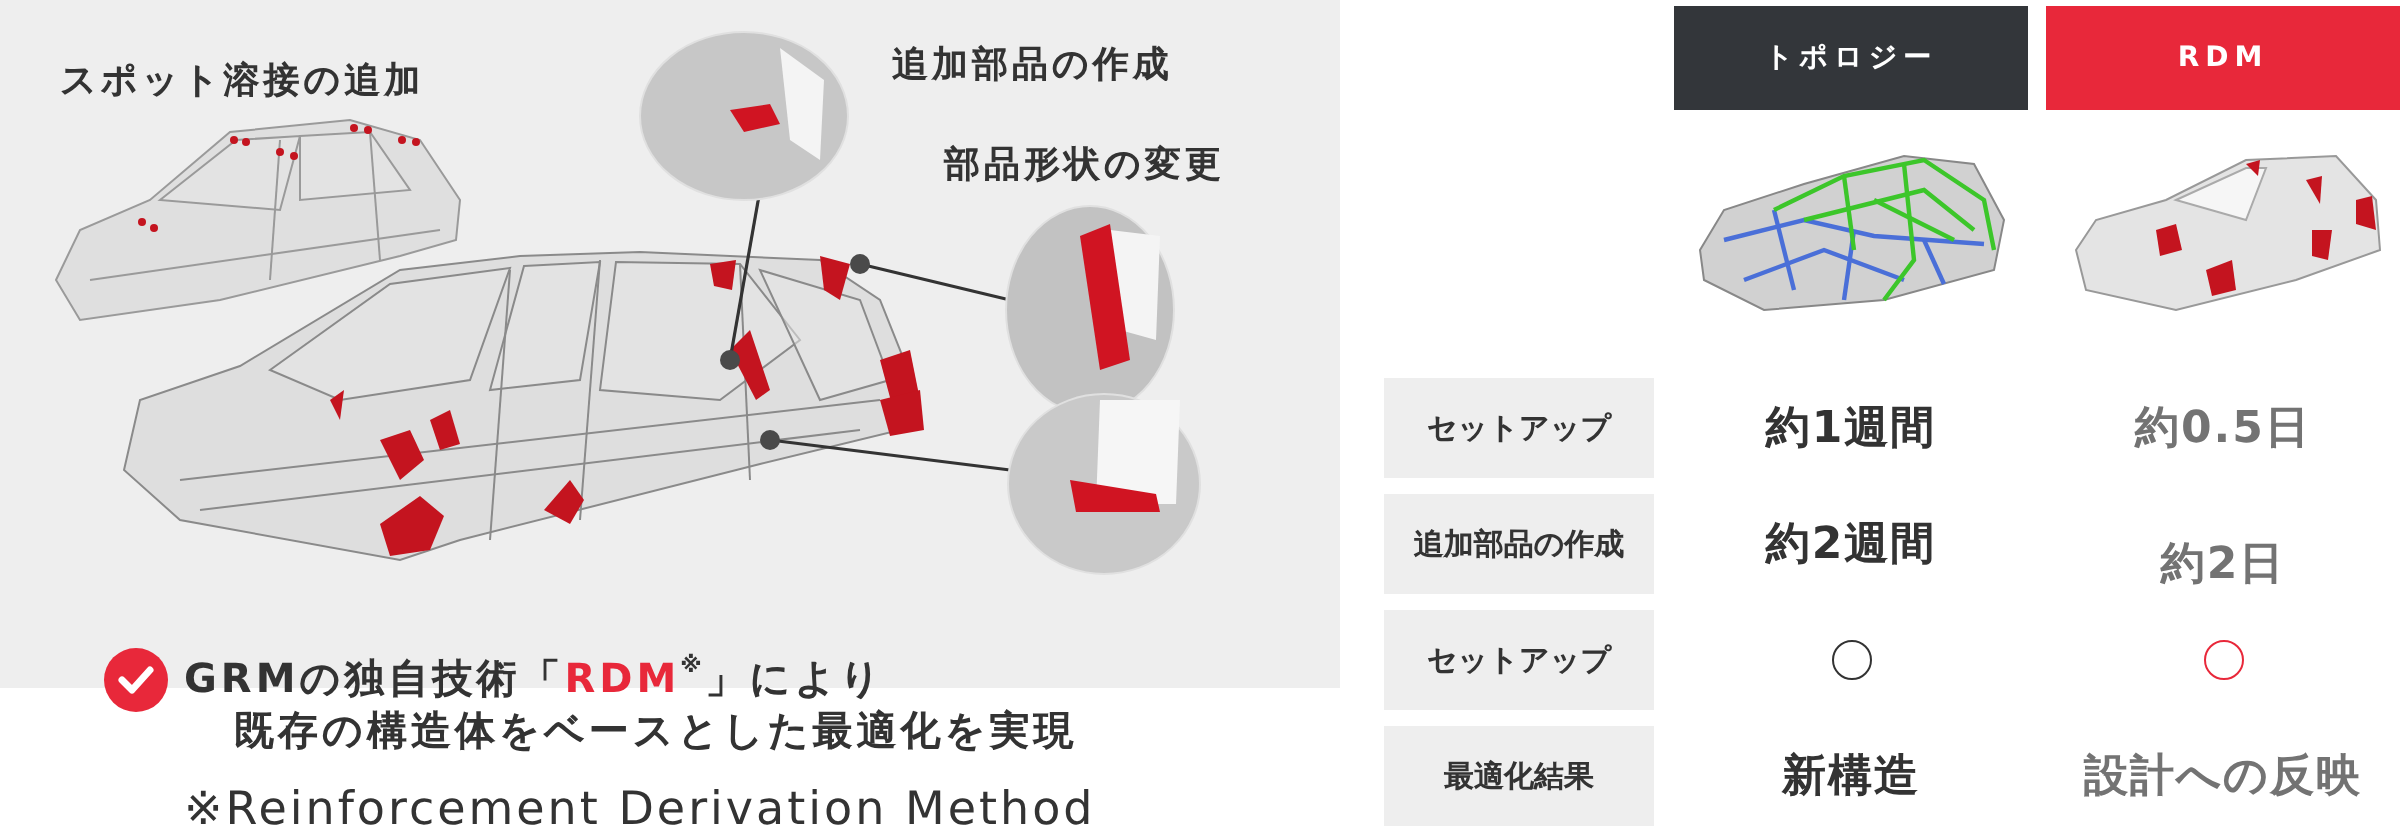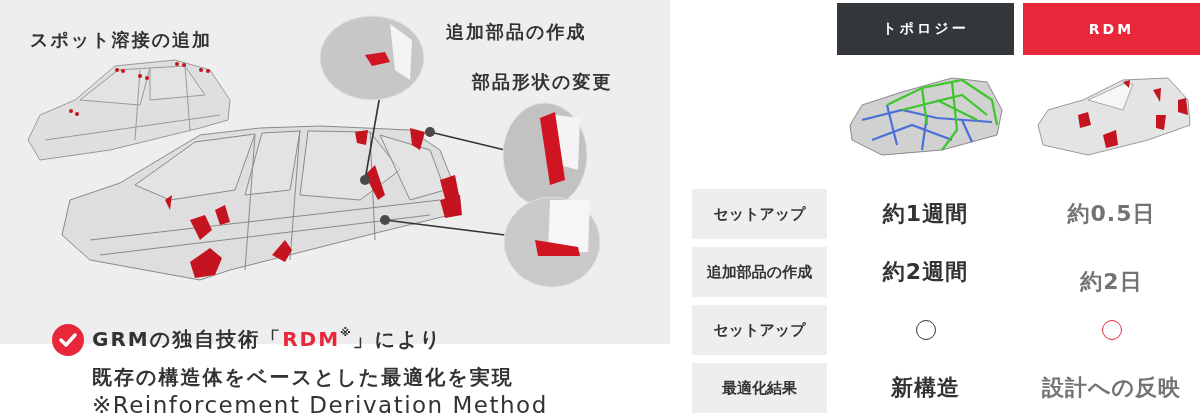--- a/index.html
+++ b/index.html
@@ -4,21 +4,21 @@
   <style>
     html, body { margin:0; padding:0; }
     body { width:1200px; height:419px; background:#ffffff; position:relative; overflow:hidden;
       font-family:"DejaVu Sans", sans-serif; color:#333; }
     .panel { position:absolute; left:0; top:0; width:670px; height:344px; background:#eeeeee; }
     .label { position:absolute; font-weight:bold; color:#333; font-size:18px; letter-spacing:2px; white-space:nowrap; }
     svg { position:absolute; left:0; top:0; }
     .bottom { position:absolute; left:52px; top:320px; }
     .check { position:absolute; left:0; top:4px; width:32px; height:32px; border-radius:50%; background:#e8283a; }
     .line1, .line2 { position:absolute; left:40px; font-weight:bold; font-size:20px; color:#333; letter-spacing:2px; white-space:nowrap; }
-    .line1 { top:6px; } .line2 { top:44px; }
+    .line1 { top:6px; } .line2 { top:32px;margin-left:25px; }
     .red { color:#e8283a; }
     .sup { font-size:11px; vertical-align:top; }
     .line3 { position:absolute; left:40px; top:72px; font-size:23px; color:#333; letter-spacing:1.5px; white-space:nowrap; }
     .hdr { position:absolute; top:3px; height:52px; color:#fff; font-weight:bold; font-size:14px; letter-spacing:3px;
       display:flex; align-items:center; justify-content:center; }
     .hdr.topo { left:837px; width:177px; background:#33363a; }
     .hdr.rdm { left:1023px; width:177px; background:#e8283a; }
     .carbox { position:absolute; top:70px; height:100px; }
     .rowlabel { position:absolute; left:692px; width:135px; height:50px; background:#eeeeee; font-weight:bold; font-size:15px; color:#333;
       display:flex; align-items:center; justify-content:center; white-space:nowrap; }

